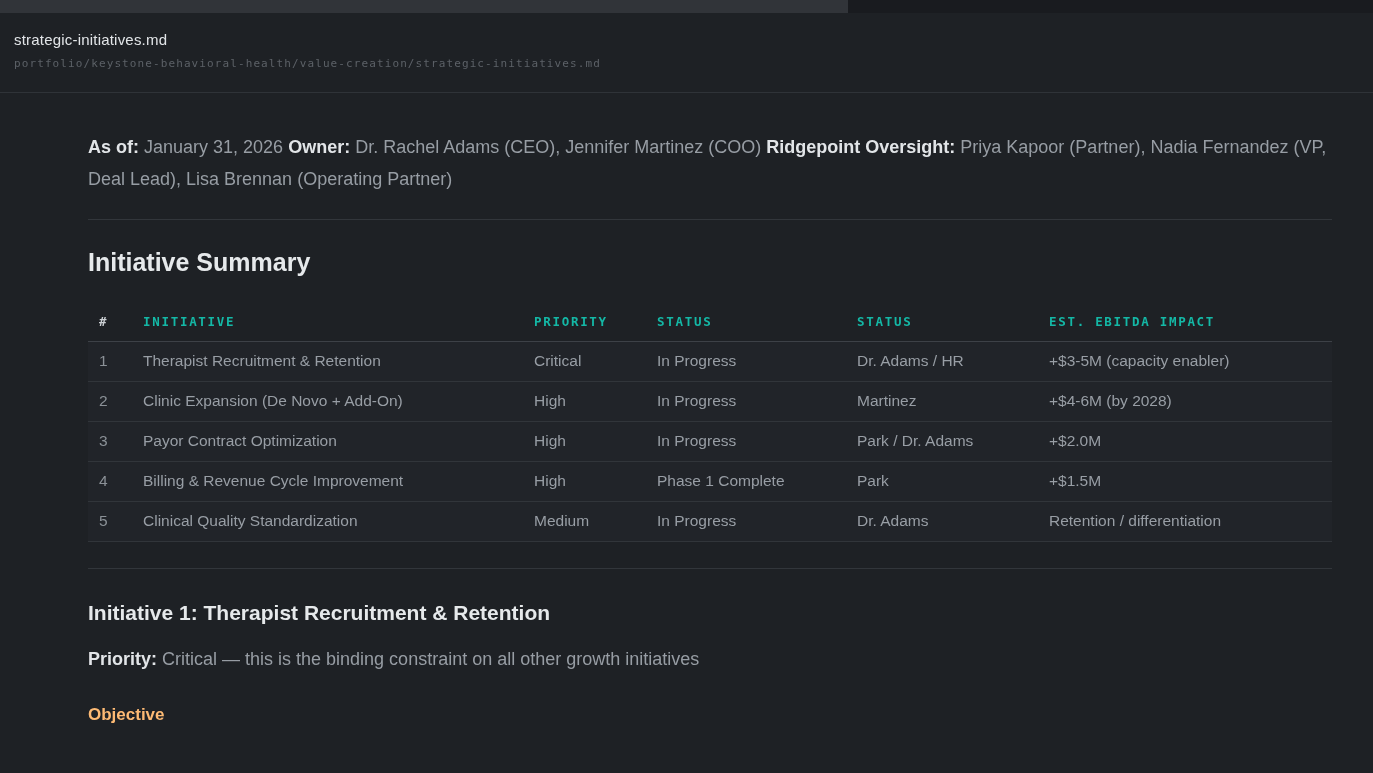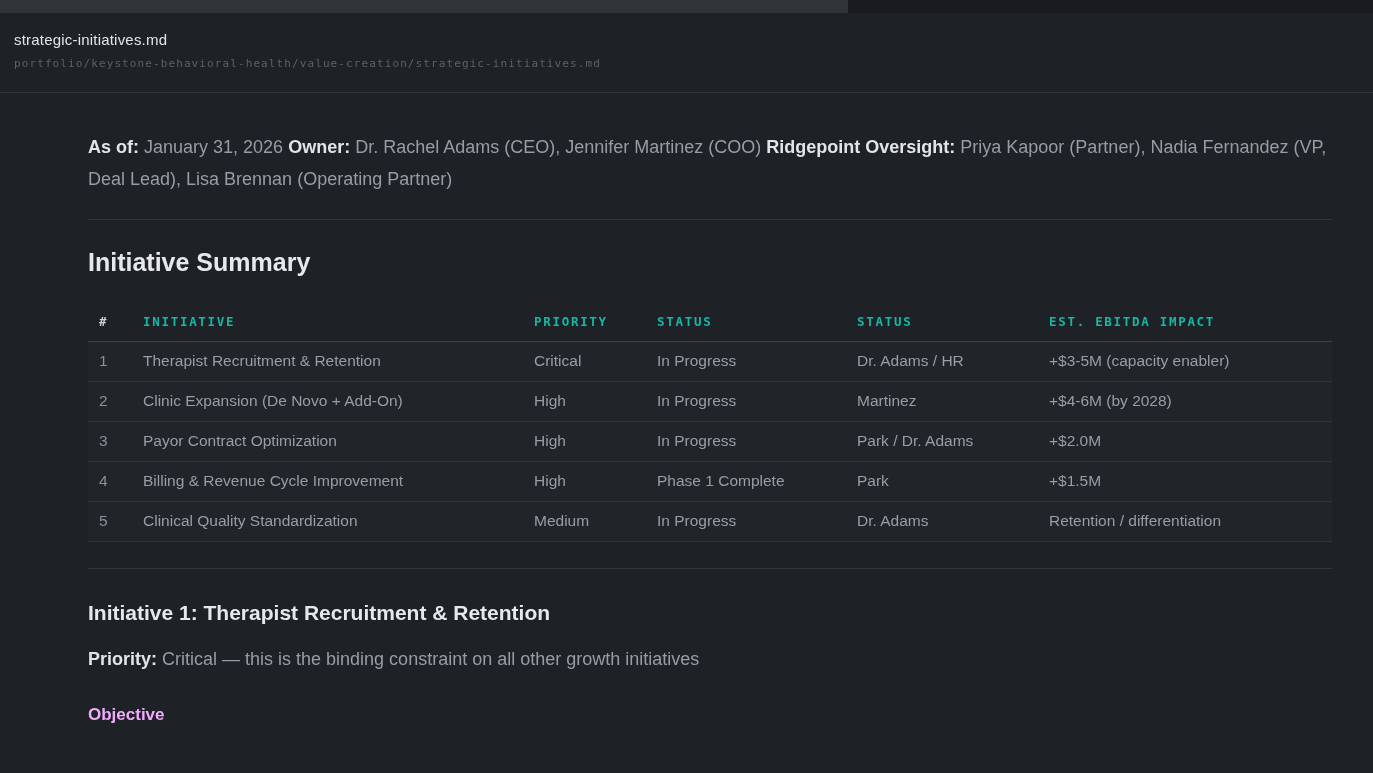--- a/index.html
+++ b/index.html
@@ -111,21 +111,21 @@
     font-weight: 700;
     margin-top: 32px;
     margin-bottom: 19px;
   }
   p.body-line {
     font-size: 18px;
     line-height: 30px;
     color: #979da4;
   }
   h4.sub-heading {
-    color: #f0abfc;
+    color: #fdba74;
     font-size: 17px;
     font-weight: 700;
     margin-top: 31px;
     margin-bottom: 8px;
   }
 </style>
 </head>
 <body>
 
 <div class="titlebar">

